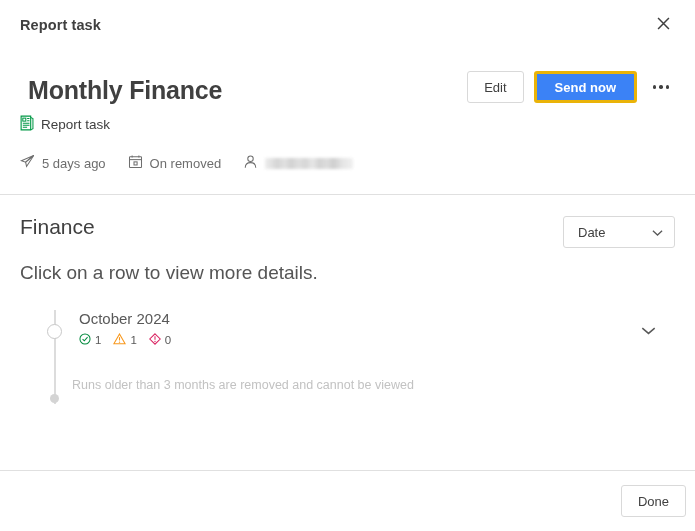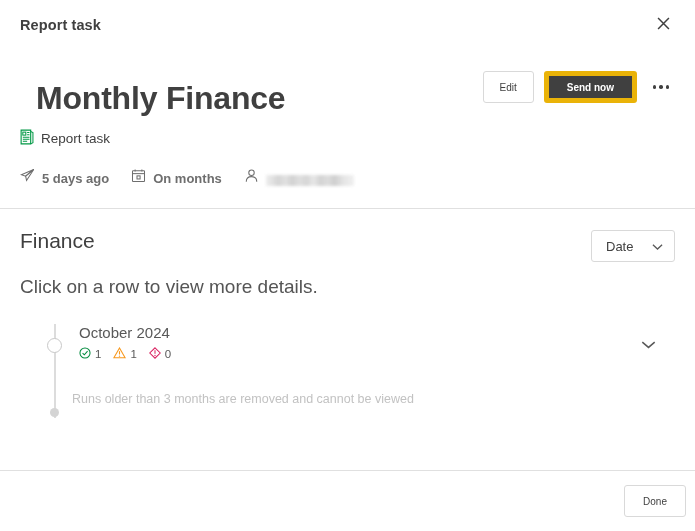--- a/index.html
+++ b/index.html
@@ -48,62 +48,62 @@
   .title-block {
     padding: 16px 20px 0 20px;
   }
   .title-row {
     display: flex;
     align-items: flex-start;
     justify-content: space-between;
   }
   .title-left { padding-top: 2px; }
   .doc-title {
-    font-size: 32px;
+    font-size: 25px;
     font-weight: bold;
     color: #404040;
     line-height: 30px;
-    margin: 16px;
+    margin: 8px;
     letter-spacing: -0.2px;
   }
   .doc-subtitle {
     display: flex;
     align-items: center;
     gap: 6px;
     margin-top: 10px;
     font-size: 13.5px;
     color: #404040;
   }
 
   .title-actions {
     display: flex;
     align-items: center;
     gap: 10px;
     padding-top: 6px;
   }
   .btn {
     font-family: "Liberation Sans", sans-serif;
-    font-size: 10px;
+    font-size: 13px;
     height: 32px;
     border-radius: 3px;
     padding: 0 16px;
     cursor: pointer;
     display: inline-flex;
     align-items: center;
     justify-content: center;
     white-space: nowrap;
   }
   .btn-secondary {
     background: #ffffff;
     border: 1px solid #d9d9d9;
     color: #404040;
   }
   .btn-primary {
-    background: #404040;
-    border: 5px solid #eab308;
+    background: #3b82f6;
+    border: 3px solid #eab308;
     color: #ffffff;
     font-weight: bold;
     padding: 8px 18px;
   }
   .kebab-btn {
     width: 28px;
     height: 28px;
     display: flex;
     align-items: center;
     justify-content: center;
@@ -126,23 +126,22 @@
     display: flex;
     align-items: center;
     gap: 22px;
     margin-top: 20px;
     padding-bottom: 22px;
     font-size: 13px;
     color: #6e6e6e;
   }
   .meta-item {
     display: flex;
-    align-items: flex-end;
+    align-items: center;
     gap: 7px;
-    font-weight: bold;
   }
   .redacted {
     display: inline-block;
     width: 88px;
     height: 11px;
     border-radius: 1px;
     background: linear-gradient(90deg,
       #ececec 0%, #e3e3e3 6%, #d2d2d2 14%, #e0e0e0 22%,
       #cfcfcf 30%, #dedede 38%, #d4d4d4 46%, #e6e6e6 54%,
       #d0d0d0 62%, #dcdcdc 70%, #cccccc 78%, #e4e4e4 88%,
@@ -177,21 +176,21 @@
     font-size: 19px;
     color: #555555;
     margin-top: 14px;
   }
   .filters {
     display: flex;
     gap: 14px;
     padding-top: 1px;
   }
   .filter-select {
-    width: 84px;
+    width: 112px;
     height: 32px;
     border: 1px solid #d9d9d9;
     border-radius: 3px;
     background: #ffffff;
     display: flex;
     align-items: center;
     justify-content: space-between;
     padding: 0 11px 0 14px;
     font-size: 13px;
     color: #404040;
@@ -362,21 +361,21 @@
     </div>
     <div class="meta-item">
       <span>
         <svg width="15" height="15" viewBox="0 0 16 16" aria-hidden="true">
           <rect x="1.6" y="3" width="12.8" height="11.4" rx="0.6" fill="none" stroke="#6e6e6e" stroke-width="1.1"></rect>
           <path d="M1.6 6 h12.8" stroke="#6e6e6e" stroke-width="1.1"></path>
           <path d="M4.4 1.6 v2.2 M11.6 1.6 v2.2" stroke="#6e6e6e" stroke-width="1.1"></path>
           <rect x="6.4" y="8.4" width="3.3" height="3.3" fill="none" stroke="#6e6e6e" stroke-width="1.1"></rect>
         </svg>
       </span>
-      <span>On months</span>
+      <span>On removed</span>
     </div>
     <div class="meta-item">
       <span>
         <svg width="15" height="15" viewBox="0 0 16 16" aria-hidden="true">
           <circle cx="8" cy="5" r="2.9" fill="none" stroke="#6e6e6e" stroke-width="1.1"></circle>
           <path d="M2.4 14.6 C2.4 10.9 5 9.2 8 9.2 c3 0 5.6 1.7 5.6 5.4" fill="none" stroke="#6e6e6e" stroke-width="1.1"></path>
         </svg>
       </span>
       <span class="redacted"></span>
     </div>

